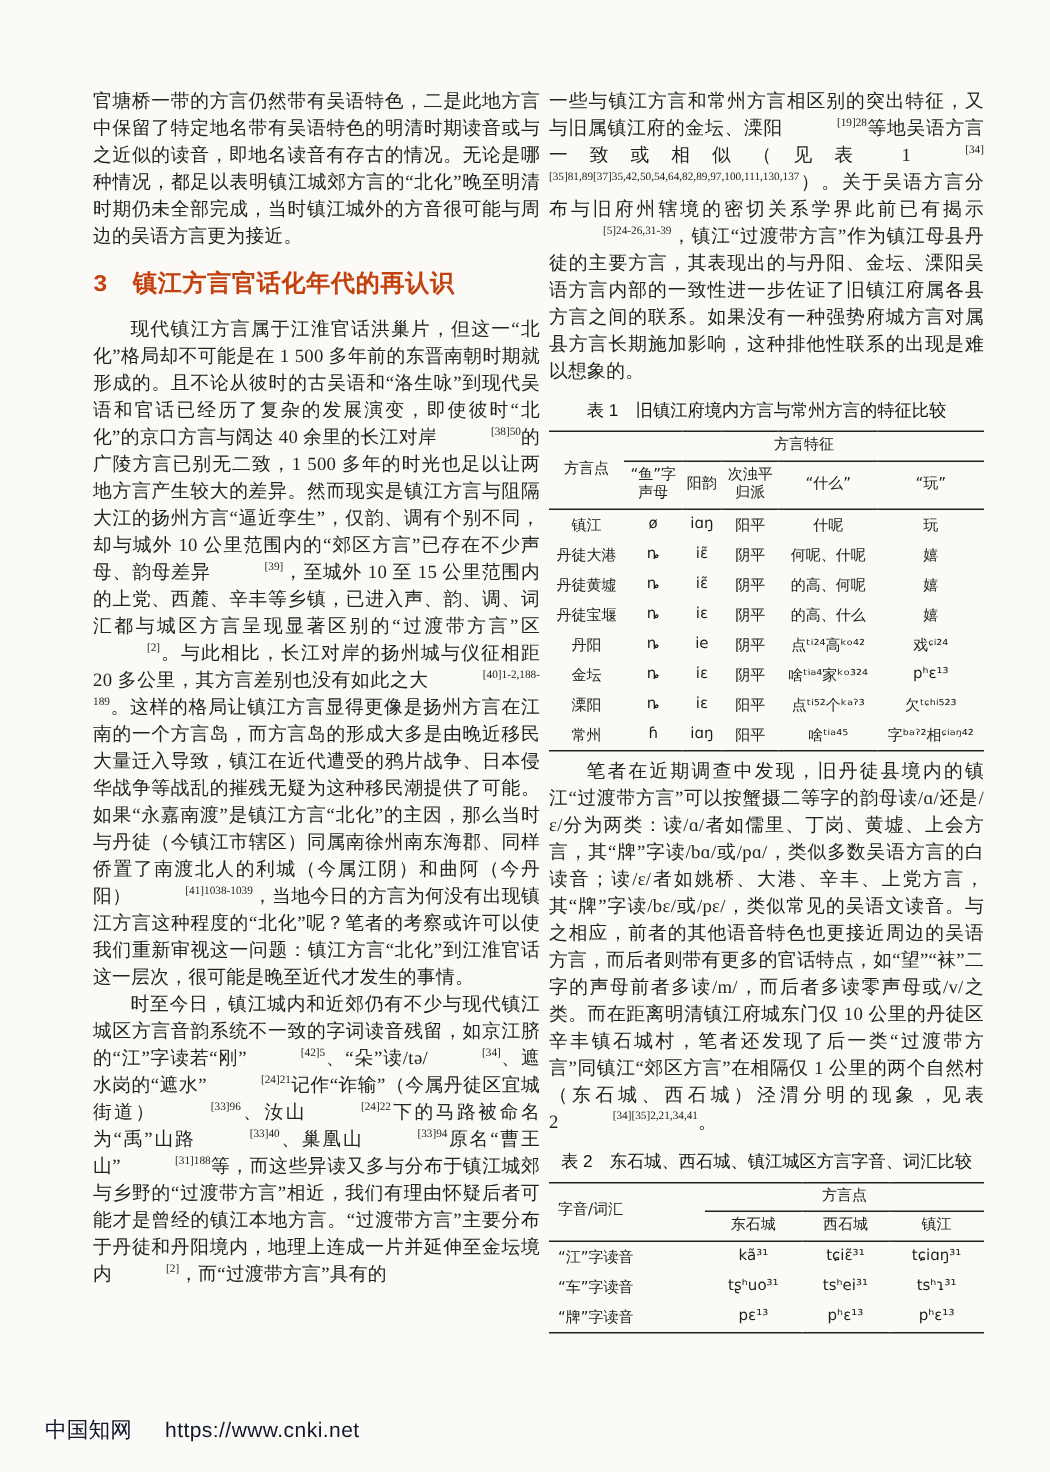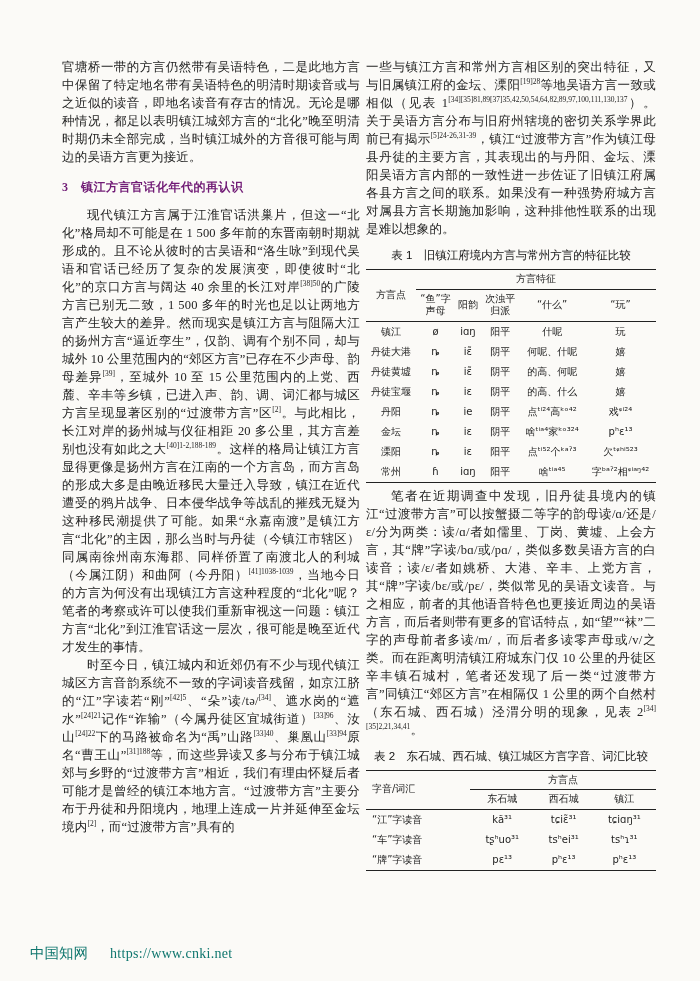--- a/index.html
+++ b/index.html
@@ -11,24 +11,24 @@
   }
   .page{position:absolute;inset:0;padding-left:32px;}
   .col{position:absolute;top:58px;height:856px;overflow:hidden;}
   .col-left{left:62px;width:298px;}
   .col-right{left:366px;width:290px;}
   p.body{
     margin:0;font-size:12.5px;line-height:1.44;text-align:justify;
     letter-spacing:0.2px;
   }
   p.indent{text-indent:2em;}
-  sup{font-size:0.60em;vertical-align:super;line-height:0;letter-spacing:0;}
+  sup{font-size:0.60em;vertical-align:super;line-height:0;letter-spacing:0;margin-left:36px;}
   h2.sec{
-    font-family:Liberation Serif, serif;
-    font-size:12px;font-weight:bold;margin:13px 0 10px 0;color:#701a75;
+    font-family:Liberation Mono, monospace;
+    font-size:16px;font-weight:bold;margin:13px 0 10px 0;color:#c2410c;
     letter-spacing:0.5px;
   }
   .tbl-title{
     font-family:"Liberation Sans","DejaVu Sans",sans-serif;
     font-size:11.5px;font-weight:normal;text-align:center;
     margin:10px 0 6px 0;color:#111;
   }
   table.dt{
     width:100%;border-collapse:collapse;
     font-family:"DejaVu Sans","DejaVu Serif",sans-serif;
@@ -44,22 +44,22 @@
   th.group{border-bottom:0.9px solid #222;}
   thead tr.sub th{border-bottom:0.9px solid #222;}
   th.span-rows{border-bottom:0.9px solid #222;}
   table.t2 td:first-child, table.t2 th.rowhead{text-align:left;padding-left:6px;}
   .pagenum{
     font-size:13px;text-align:right;padding-right:18px;margin-top:22px;
     letter-spacing:2px;color:#222;
   }
   .watermark{
     position:absolute;left:30px;bottom:18px;
-    font-family:Liberation Serif, serif;
-    color:#0f766e;font-size:14.5px;
+    font-family:Liberation Sans, sans-serif;
+    color:#0f172a;font-size:14.5px;
     display:flex;gap:22px;align-items:baseline;text-align:center;
   }
   .watermark .wm-url{font-size:14px;letter-spacing:0.3px;}
 </style>
 </head>
 <body>
 
 <div class="page">
 
   <div class="col col-left">

